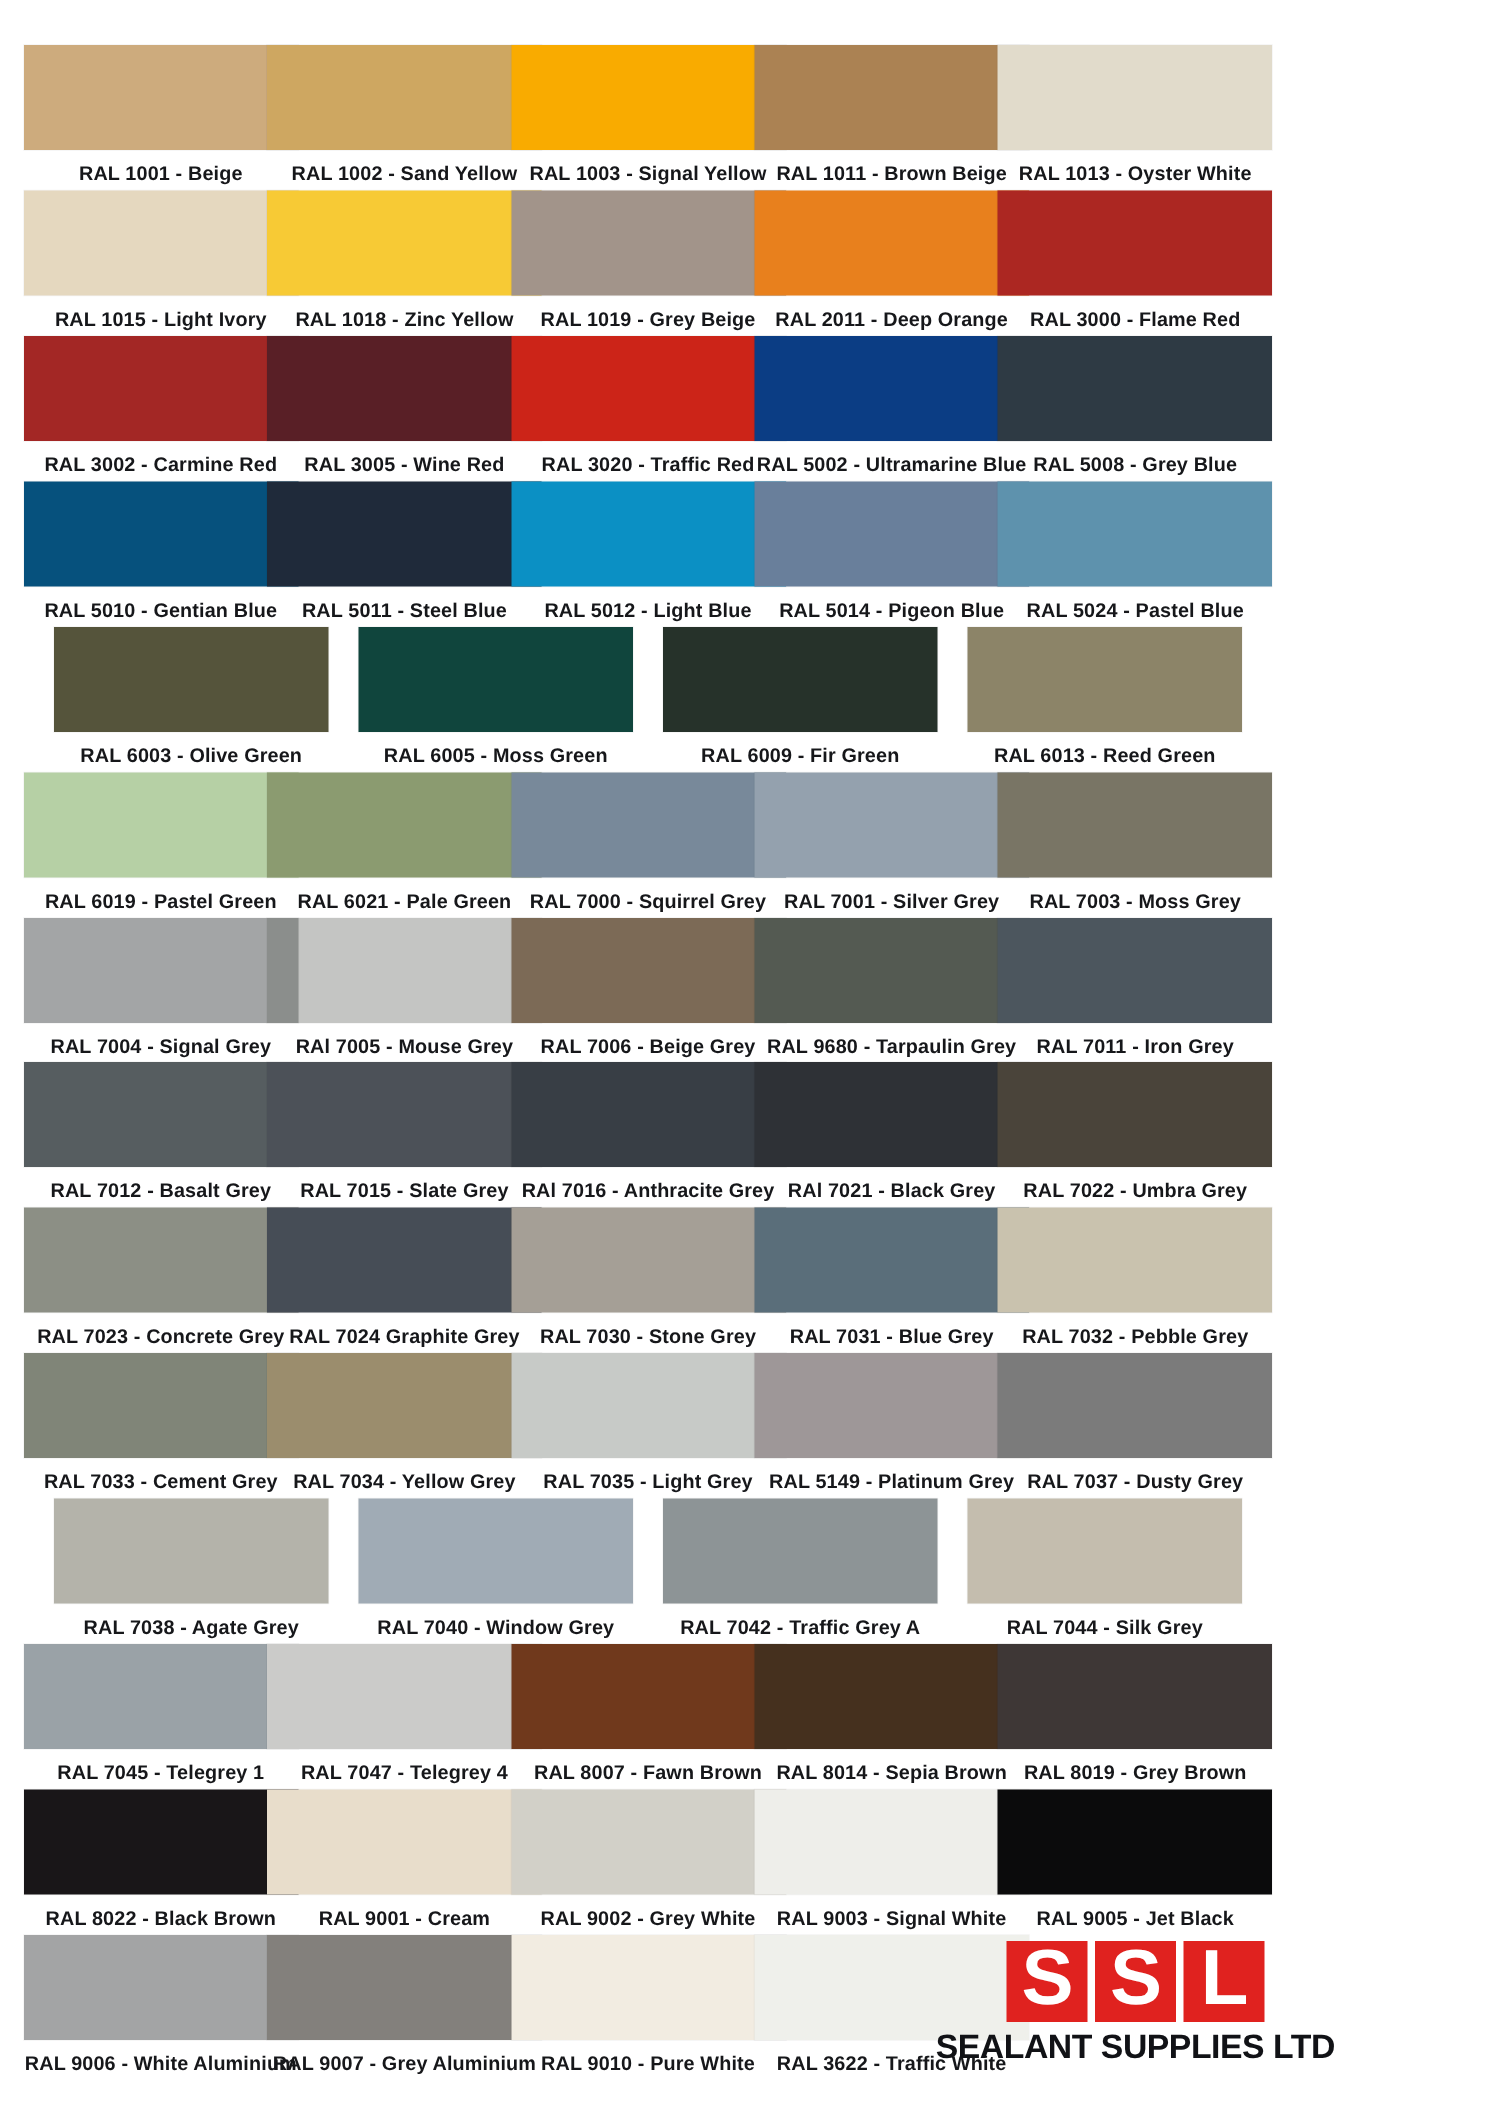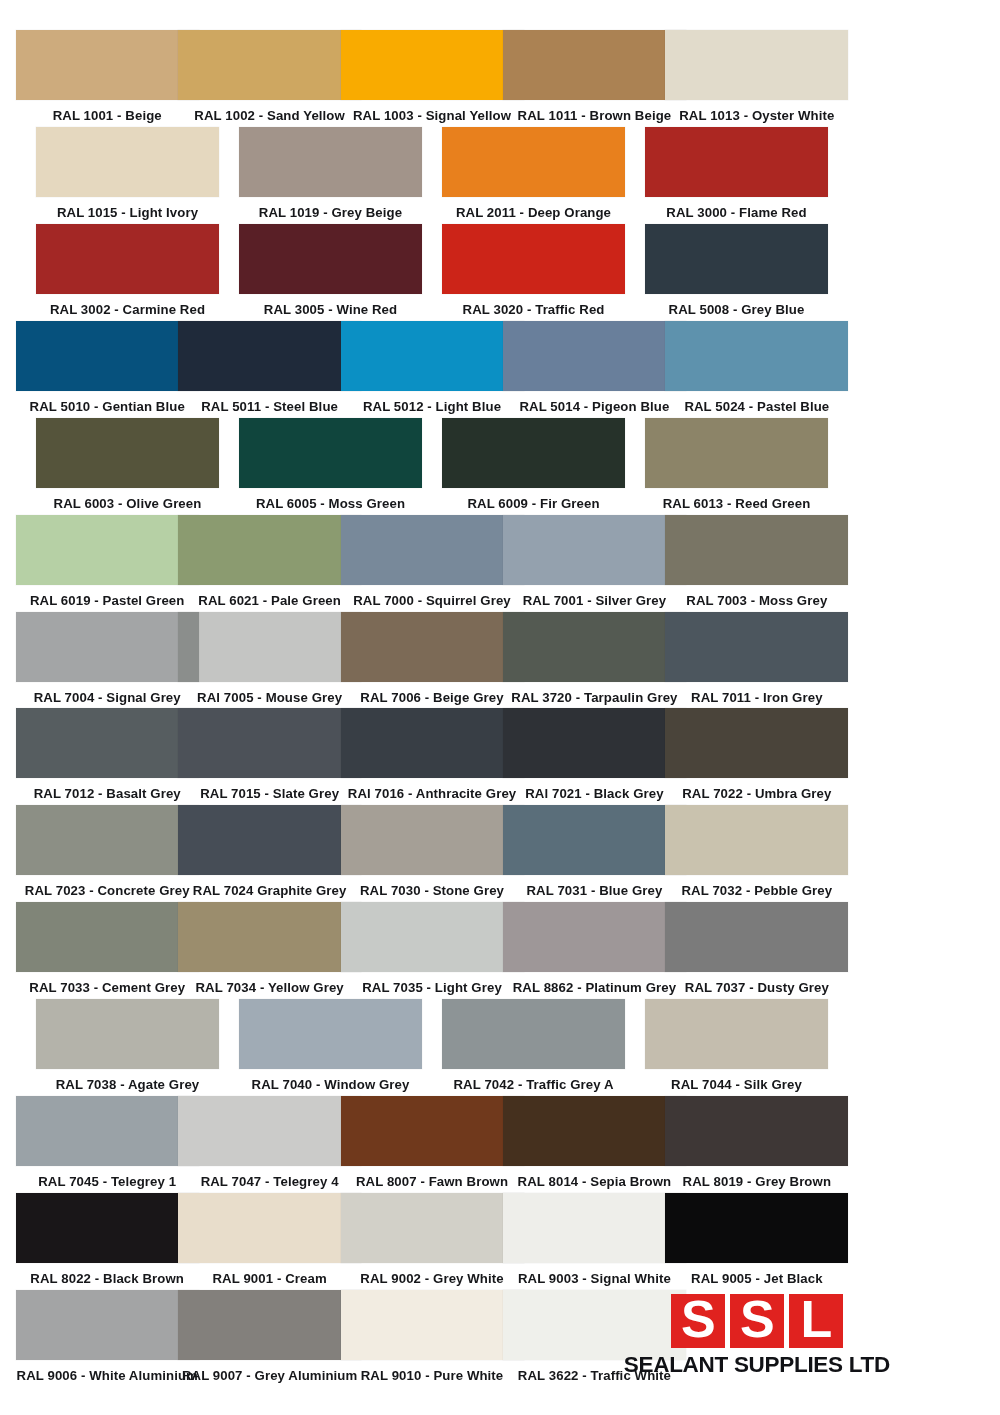--- a/index.html
+++ b/index.html
@@ -105,20 +105,24 @@
         <div class="swatch" style="background-color: rgb(225, 219, 203);"></div>
         <div class="label">RAL 1013 - Oyster White</div>
       </div>
     </div>
     <div class="row">
       <div class="cell">
         <div class="swatch" style="background-color: rgb(229, 216, 191);"></div>
         <div class="label">RAL 1015 - Light Ivory</div>
       </div>
       <div class="cell">
+        <div class="swatch" style="background-color: rgb(247, 202, 53);"></div>
+        <div class="label">RAL 1018 - Zinc Yellow</div>
+      </div>
+      <div class="cell">
         <div class="swatch" style="background-color: rgb(162, 148, 138);"></div>
         <div class="label">RAL 1019 - Grey Beige</div>
       </div>
       <div class="cell">
         <div class="swatch" style="background-color: rgb(232, 128, 29);"></div>
         <div class="label">RAL 2011 - Deep Orange</div>
       </div>
       <div class="cell">
         <div class="swatch" style="background-color: rgb(172, 39, 34);"></div>
         <div class="label">RAL 3000 - Flame Red</div>
@@ -131,20 +135,24 @@
       </div>
       <div class="cell">
         <div class="swatch" style="background-color: rgb(89, 31, 38);"></div>
         <div class="label">RAL 3005 - Wine Red</div>
       </div>
       <div class="cell">
         <div class="swatch" style="background-color: rgb(204, 36, 24);"></div>
         <div class="label">RAL 3020 - Traffic Red</div>
       </div>
       <div class="cell">
+        <div class="swatch" style="background-color: rgb(11, 61, 132);"></div>
+        <div class="label">RAL 5002 - Ultramarine Blue</div>
+      </div>
+      <div class="cell">
         <div class="swatch" style="background-color: rgb(46, 58, 68);"></div>
         <div class="label">RAL 5008 - Grey Blue</div>
       </div>
     </div>
     <div class="row">
       <div class="cell">
         <div class="swatch" style="background-color: rgb(6, 81, 125);"></div>
         <div class="label">RAL 5010 - Gentian Blue</div>
       </div>
       <div class="cell">
@@ -212,21 +220,21 @@
       <div class="cell">
         <div class="swatch" style="background-color: rgba(102, 105, 101, 0.39);"></div>
         <div class="label">RAl 7005 - Mouse Grey</div>
       </div>
       <div class="cell">
         <div class="swatch" style="background-color: rgb(124, 106, 86);"></div>
         <div class="label">RAL 7006 - Beige Grey</div>
       </div>
       <div class="cell">
         <div class="swatch" style="background-color: rgb(84, 90, 82);"></div>
-        <div class="label">RAL 3720 - Tarpaulin Grey</div>
+        <div class="label">RAL 9680 - Tarpaulin Grey</div>
       </div>
       <div class="cell">
         <div class="swatch" style="background-color: rgb(76, 86, 94);"></div>
         <div class="label">RAL 7011 - Iron Grey</div>
       </div>
     </div>
     <div class="row">
       <div class="cell">
         <div class="swatch" style="background-color: rgb(86, 93, 96);"></div>
         <div class="label">RAL 7012 - Basalt Grey</div>
@@ -278,21 +286,21 @@
       <div class="cell">
         <div class="swatch" style="background-color: rgb(155, 141, 109);"></div>
         <div class="label">RAL 7034 - Yellow Grey</div>
       </div>
       <div class="cell">
         <div class="swatch" style="background-color: rgb(199, 202, 199);"></div>
         <div class="label">RAL 7035 - Light Grey</div>
       </div>
       <div class="cell">
         <div class="swatch" style="background-color: rgb(158, 151, 152);"></div>
-        <div class="label">RAL 8862 - Platinum Grey</div>
+        <div class="label">RAL 5149 - Platinum Grey</div>
       </div>
       <div class="cell">
         <div class="swatch" style="background-color: rgb(123, 123, 123);"></div>
         <div class="label">RAL 7037 - Dusty Grey</div>
       </div>
     </div>
     <div class="row">
       <div class="cell">
         <div class="swatch" style="background-color: rgb(180, 179, 170);"></div>
         <div class="label">RAL 7038 - Agate Grey</div>

